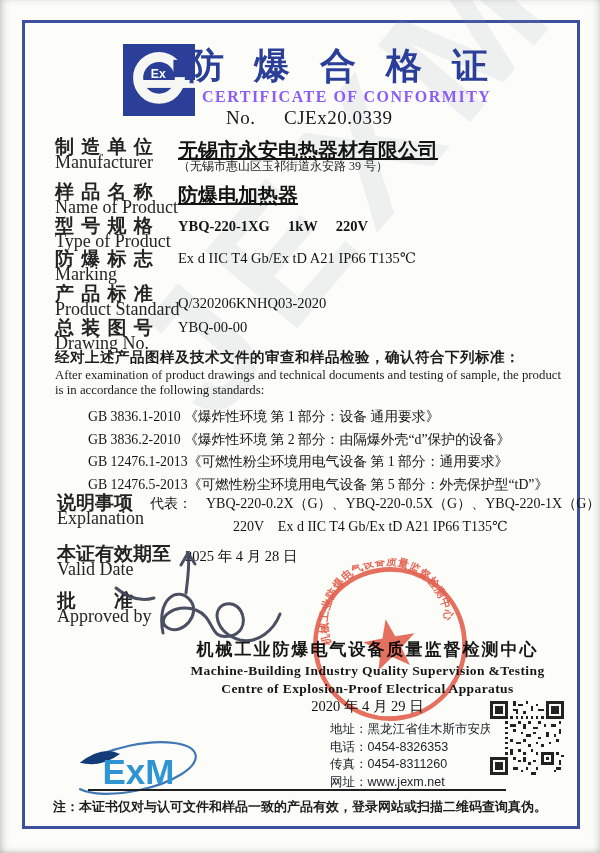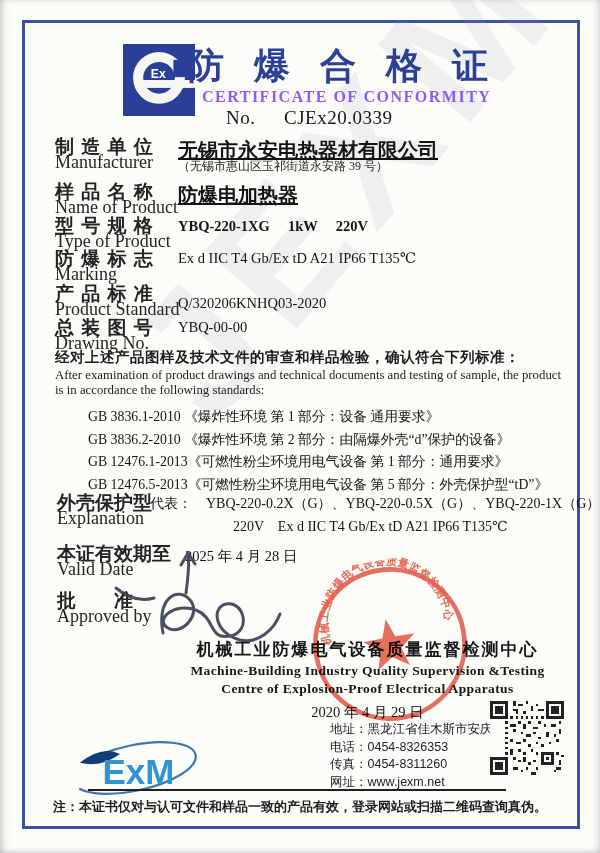--- a/index.html
+++ b/index.html
@@ -42,21 +42,21 @@
   
   .stmt-cn{left:55px;top:348px;font-family:"Liberation Sans","DejaVu Sans",sans-serif;
     font-weight:700;font-size:14.5px;color:#1d1d1d;letter-spacing:.5px;white-space:nowrap;}
   .stmt-en{font-size:12.8px;color:#1d1d1d;white-space:nowrap;}
   .std-line{font-size:13.8px;color:#141414;white-space:nowrap;line-height:22.5px;}
   
   .org{left:160px;top:638px;width:415px;text-align:center;}
   .org-cn{font-family:"Liberation Sans","DejaVu Sans",sans-serif;font-weight:700;
     font-size:17px;letter-spacing:2px;color:#161616;white-space:nowrap;}
   .org-en{font-size:13.5px;font-weight:700;letter-spacing:.4px;color:#161616;white-space:nowrap;margin-top:2px;}
-  .org-date{font-size:14.5px;color:#141414;margin-top:6px;}
+  .org-date{font-size:14.5px;color:#141414;}
   
   .stamp{mix-blend-mode:multiply;opacity:.9;transform:rotate(-10deg);}
   
   .inst-cn{font-family:"Liberation Sans","DejaVu Sans",sans-serif;font-weight:700;
     font-size:17.5px;letter-spacing:1px;color:#1a3a5c;white-space:nowrap;}
   .inst-en{font-size:5.5px;letter-spacing:.6px;color:#4d7fa6;white-space:nowrap;margin-top:2px;}
   .contact-line{font-family:"Liberation Sans","DejaVu Sans",sans-serif;
     font-size:12.5px;color:#20242b;line-height:17.5px;white-space:nowrap;}
   .divider{left:88px;top:789px;width:418px;height:2px;background:#1f1f1f;}
   .note{left:30px;top:798px;width:540px;text-align:center;
@@ -127,21 +127,21 @@
   <div class="abs z1 stmt-en" style="left:55px;top:383px;">is in accordance the following standards:</div>
 
   <div class="abs z1" style="left:88px;top:406px;">
     <div class="std-line">GB 3836.1-2010 《爆炸性环境 第 1 部分：设备 通用要求》</div>
     <div class="std-line">GB 3836.2-2010 《爆炸性环境 第 2 部分：由隔爆外壳“d”保护的设备》</div>
     <div class="std-line">GB 12476.1-2013《可燃性粉尘环境用电气设备 第 1 部分：通用要求》</div>
     <div class="std-line">GB 12476.5-2013《可燃性粉尘环境用电气设备 第 5 部分：外壳保护型“tD”》</div>
   </div>
 
   <div class="abs z1" style="left:57px;top:494px;">
-    <div class="lbl-cn" style="letter-spacing:0;">外壳保护型</div>
+    <div class="lbl-cn" style="letter-spacing:0;">说明事项</div>
     <div class="lbl-en">Explanation</div>
   </div>
   <div class="abs z1 val" style="left:150px;top:495px;font-size:14px;">代表：　YBQ-220-0.2X（G）、YBQ-220-0.5X（G）、YBQ-220-1X（G）</div>
   <div class="abs z1 val" style="left:233px;top:518px;font-size:14px;">220V　Ex d IIC T4 Gb/Ex tD A21 IP66 T135℃</div>
 
   <div class="abs z1" style="left:57px;top:545px;">
     <div class="lbl-cn" style="letter-spacing:0;">本证有效期至</div>
     <div class="lbl-en">Valid Date</div>
   </div>
   <div class="abs z1 val" style="left:185px;top:547px;">2025 年 4 月 28 日</div>

